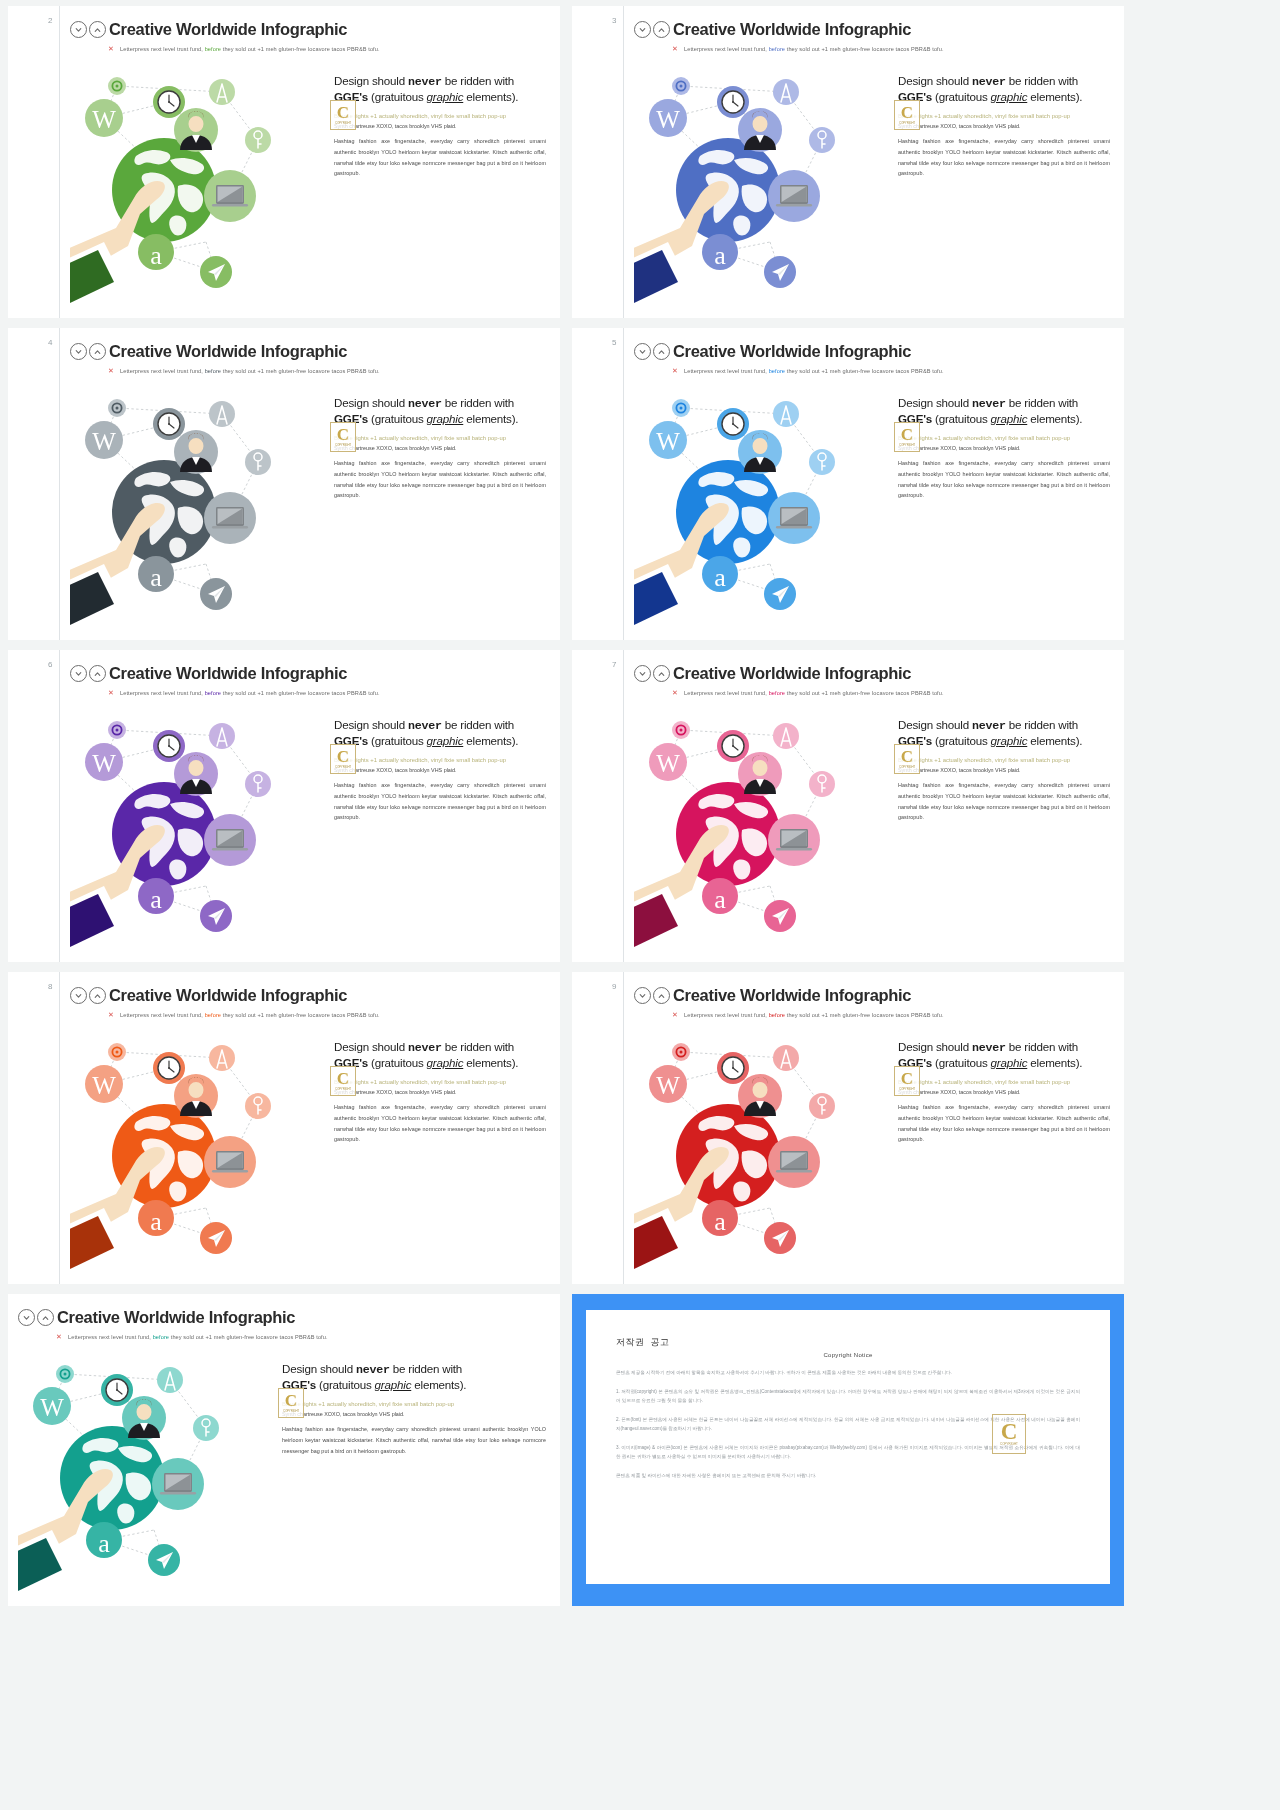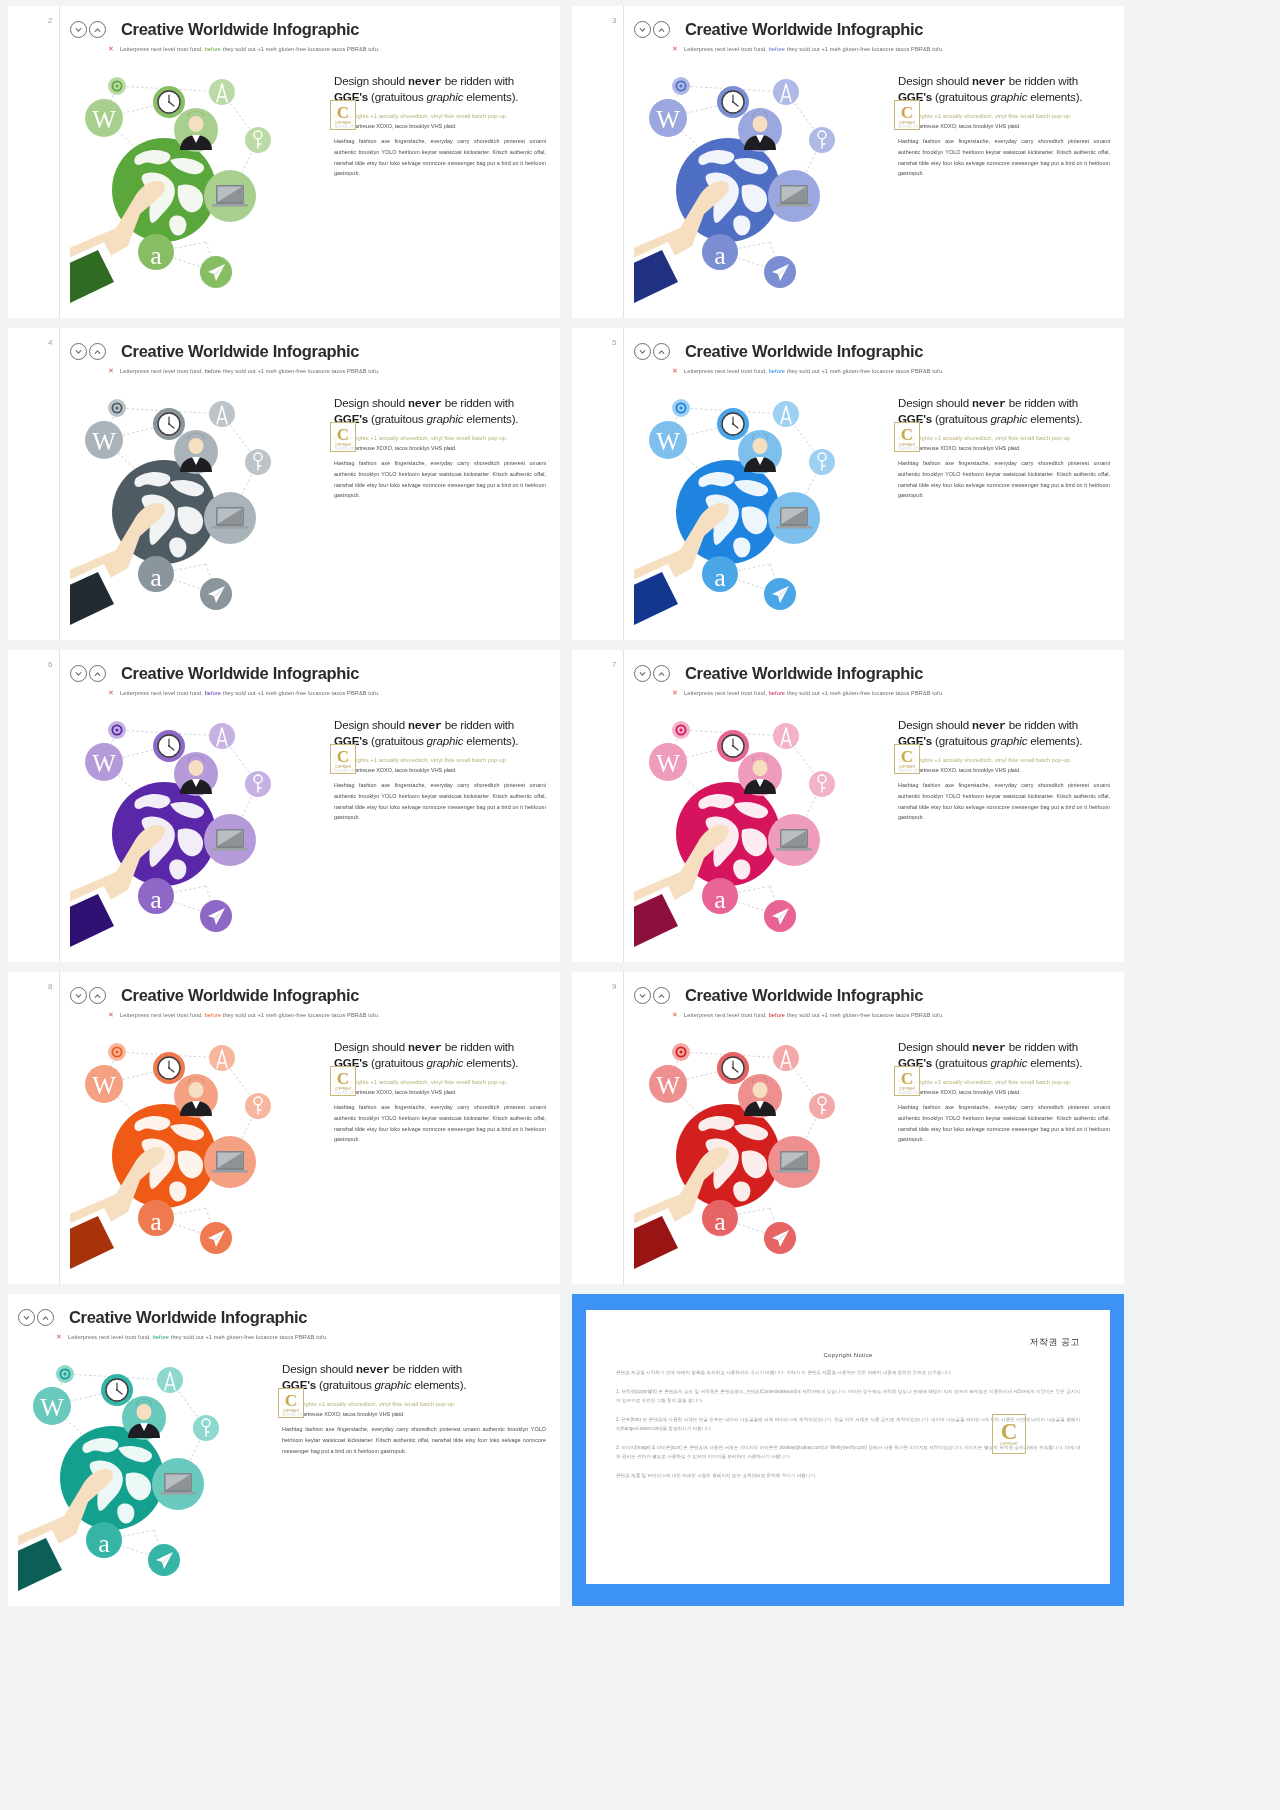--- a/index.html
+++ b/index.html
@@ -42,21 +42,21 @@
     font-size: 8px;
     color: #9aa3a8;
     letter-spacing: .5px;
   }
   .slide-body {
     flex: 1 1 auto;
     position: relative;
     padding: 14px 10px 0 10px;
   }
   
-  .hdr { display: flex; align-items: center; gap: 15px; }
+  .hdr { display: flex; align-items: center; gap: 3px; }
   .hdr-badges { display: flex; gap: 2px; }
   .badge-ico {
     width: 17px; height: 17px; border-radius: 50%;
     border: 1.2px solid #6d6d6d;
     display: flex; align-items: center; justify-content: center;
   }
   .badge-ico svg { display: block; }
   .hdr-title {
     font-size: 16.5px;
     font-weight: bold;
@@ -84,21 +84,21 @@
   .copy { flex: 1 1 auto; padding: 18px 4px 0 6px; position: relative; }
   .copy h2 {
     margin: 0;
     font-size: 11.6px;
     line-height: 1.28;
     color: #1d1d1d;
     font-weight: normal;
     letter-spacing: -.2px;
   }
   .copy h2 b { font-weight: bold; font-family: Liberation Mono, monospace; }
-  .copy h2 i { font-style: italic; }
+  .copy h2 i { font-style: italic; text-decoration: underline; }
   .copy h2 .gge { font-weight: bold; }
   .lede {
     margin: 7px 0 0 0;
     font-size: 5.9px;
     line-height: 1.55;
     color: #b8b37a;
   }
   .lede2 {
     margin: 1px 0 0 0;
     font-size: 5.4px;
@@ -139,24 +139,25 @@
     position: relative;
   }
   .cpaper {
     background: #fff;
     width: 100%; height: 100%;
     padding: 26px 30px 14px 30px;
     position: relative;
     overflow: hidden;
   }
   .cp-title {
-    text-align: right;
+    text-align: left;
     font-size: 9px;
     color: #2d2d2d;
     letter-spacing: .5px;
+    font-family: Liberation Mono, monospace;
   }
   .cp-sub {
     text-align: center;
     font-size: 6px;
     color: #444;
     margin-top: 3px;
     letter-spacing: .3px;
   }
   .cp-p {
     margin: 11px 0 0 0;

